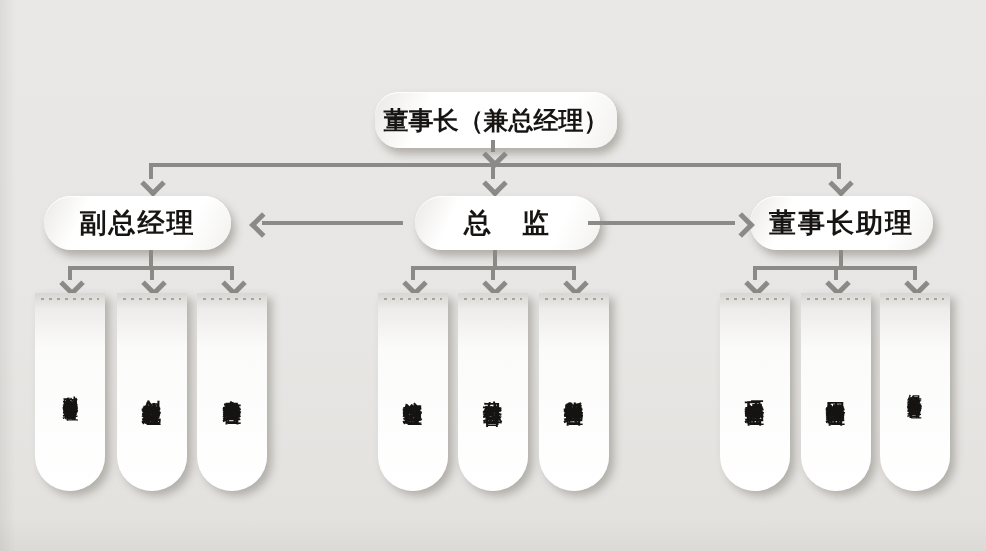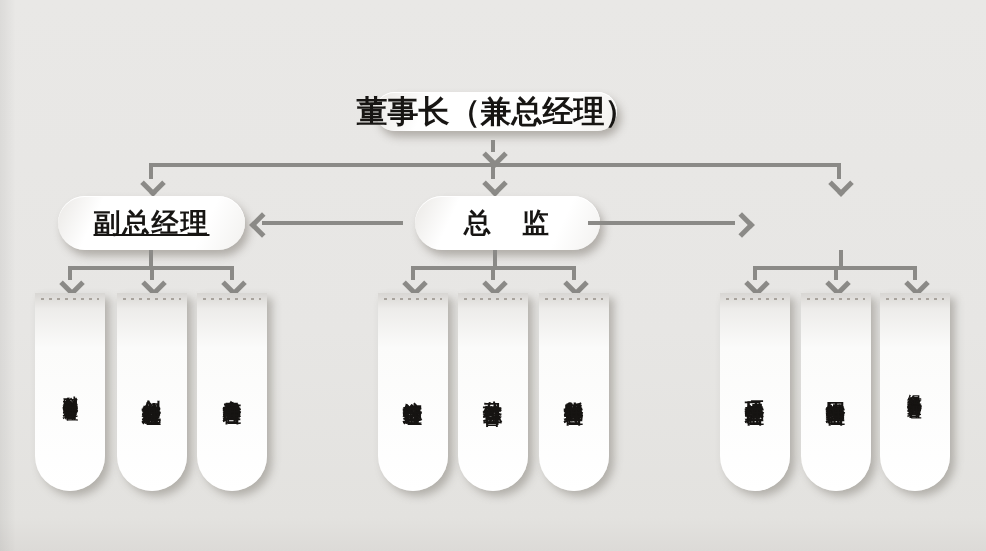--- a/index.html
+++ b/index.html
@@ -16,23 +16,23 @@
     background:linear-gradient(90deg,rgba(0,0,0,.06),rgba(0,0,0,0));pointer-events:none;
   }
   
   .pill{
     position:absolute;display:flex;align-items:center;justify-content:center;
     background:linear-gradient(115deg,#eae8e5 0%,#ffffff 22%,#ffffff 76%,#f2f1ef 100%);
     border-radius:30px;
     box-shadow:4px 6px 8px rgba(110,105,96,.45), inset 0 1px 0 #ffffff;
     font-weight:bold;color:#171513;white-space:nowrap;
   }
-  .pill.root{left:375px;top:92px;width:242px;height:39px;font-size:31px;border-radius:24px;}
+  .pill.root{left:375px;top:92px;width:242px;height:56px;font-size:25px;border-radius:24px;}
   .pill.l2{top:196px;height:54px;font-size:27px;letter-spacing:2px;}
-  #p-deputy{left:58px;width:187px;text-decoration:underline;}
+  #p-deputy{left:44px;width:187px;}
   #p-director{left:415px;width:185px;}
   #p-assistant{left:750px;width:183px;}
   
   .line{position:absolute;background:#8b8a87;}
   .chev{position:absolute;width:13px;height:13px;border:0 solid #8b8a87;}
   .chev.down {border-right-width:5px;border-bottom-width:5px;transform:rotate(45deg);}
   .chev.left {border-left-width:5px;border-bottom-width:5px;transform:rotate(45deg);}
   .chev.right{border-right-width:5px;border-top-width:5px;transform:rotate(45deg);}
   
   .col{
@@ -77,20 +77,23 @@
   <div class="line" style="left:491px;top:167px;width:4px;height:12px;"></div>
   <div class="chev down" style="left:486px;top:175px;"></div>
   <div class="line" style="left:837px;top:167px;width:4px;height:12px;"></div>
   <div class="chev down" style="left:832px;top:175px;"></div>
 
   <div class="pill l2" id="p-deputy">
     <span>副总经理</span>
   </div>
   <div class="pill l2" id="p-director">
     <span>总　监</span>
+  </div>
+  <div class="pill l2" id="p-assistant">
+    <span>董事长助理</span>
   </div>
 
   <div class="line" style="left:262px;top:221px;width:141px;height:4px;"></div>
   <div class="chev left" style="left:253px;top:216px;"></div>
 
   <div class="line" style="left:588px;top:221px;width:147px;height:4px;"></div>
   <div class="chev right" style="left:733px;top:216px;"></div>
 
   <div class="line" style="left:149px;top:250px;width:4px;height:16px;"></div>
   <div class="line" style="left:68px;top:266px;width:166px;height:4px;"></div>

